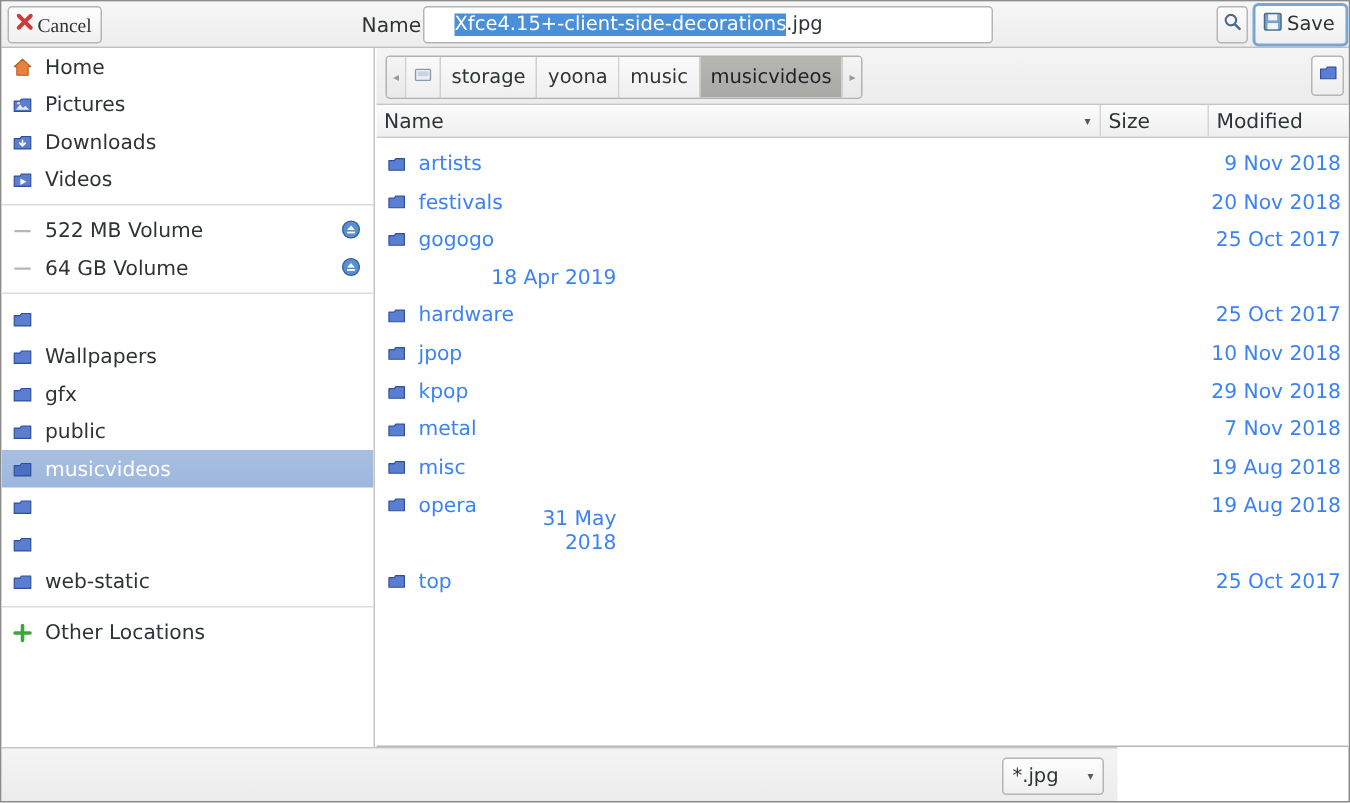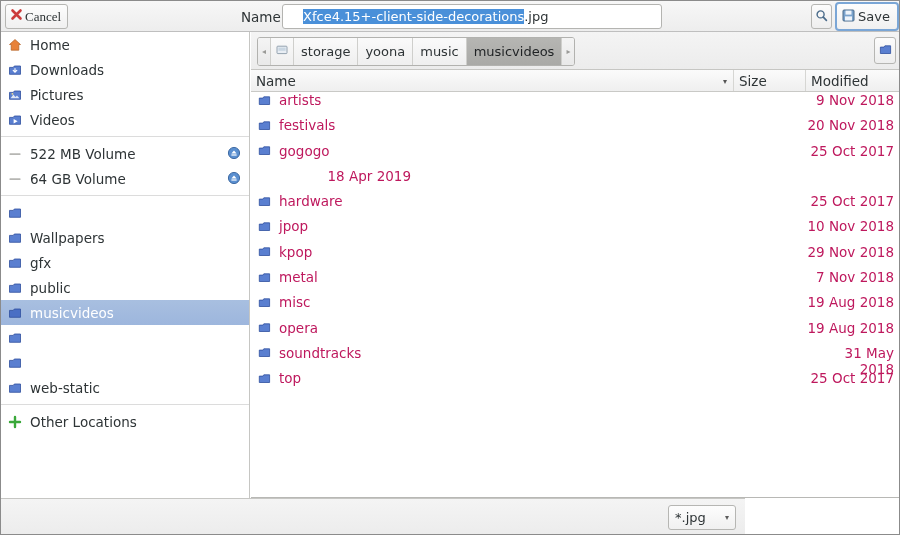--- a/index.html
+++ b/index.html
@@ -197,23 +197,23 @@
   .ch-size  { width: 72px; }
   .ch-mod   { width: 94px; border-right: none; }
   .sortarrow {
     position: absolute; right: 6px; top: 50%;
     transform: translateY(-50%);
     font-size: 8px; color: #555;
   }
   .frow {
     display: flex;
     height: 25.3px;
-    align-items: flex-start;
+    align-items: flex-end;
     font-size: 13.5px;
-    color: #be185d;
+    color: #3b82f6;
     box-sizing: border-box;
   }
   .fc-name {
     width: 483px;
     display: flex; align-items: center; gap: 7px;
     padding-left: 5px;
     box-sizing: border-box;
   }
   .fc-size { width: 72px; text-align: right; padding-right: 6px; box-sizing: border-box; }
   .fc-mod  { width: 94px; text-align: right; padding-right: 6px; box-sizing: border-box; }
@@ -290,35 +290,35 @@
       </svg>
     </span>
     <span>Home</span>
   </div>
 
 
   <div class="side-item">
     <span class="side-icon">
       <svg width="14" height="14" viewBox="0 0 14 14">
         <path d="M1.5 4.4 L5.3 4.4 L6.3 3 L12.5 3 L12.5 11.3 L1.5 11.3 Z" fill="#5a7fd0" stroke="#2f4f9e" stroke-width="0.8" stroke-linejoin="round"></path>
-        <path d="M7 5.6 L7 9 M5.2 7.4 L7 9.2 L8.8 7.4" stroke="#ffffff" stroke-width="1.1" fill="none" stroke-linecap="round"></path>
-      </svg>
-    </span>
-    <span>Downloads</span>
-  </div>
-
-  <div class="side-item">
-    <span class="side-icon">
-      <svg width="14" height="14" viewBox="0 0 14 14">
-        <path d="M1.5 4.4 L5.3 4.4 L6.3 3 L12.5 3 L12.5 11.3 L1.5 11.3 Z" fill="#5a7fd0" stroke="#2f4f9e" stroke-width="0.8" stroke-linejoin="round"></path>
         <path d="M2.6 10.2 L5.4 6.6 L7.4 9 L9 7.5 L11.4 10.2 Z" fill="#dfe8f6"></path>
         <circle cx="4.4" cy="5.8" r="0.9" fill="#f4e08a"></circle>
       </svg>
     </span>
     <span>Pictures</span>
+  </div>
+
+  <div class="side-item">
+    <span class="side-icon">
+      <svg width="14" height="14" viewBox="0 0 14 14">
+        <path d="M1.5 4.4 L5.3 4.4 L6.3 3 L12.5 3 L12.5 11.3 L1.5 11.3 Z" fill="#5a7fd0" stroke="#2f4f9e" stroke-width="0.8" stroke-linejoin="round"></path>
+        <path d="M7 5.6 L7 9 M5.2 7.4 L7 9.2 L8.8 7.4" stroke="#ffffff" stroke-width="1.1" fill="none" stroke-linecap="round"></path>
+      </svg>
+    </span>
+    <span>Downloads</span>
   </div>
 
   <div class="side-item">
     <span class="side-icon">
       <svg width="14" height="14" viewBox="0 0 14 14">
         <path d="M1.5 4.4 L5.3 4.4 L6.3 3 L12.5 3 L12.5 11.3 L1.5 11.3 Z" fill="#5a7fd0" stroke="#2f4f9e" stroke-width="0.8" stroke-linejoin="round"></path>
         <path d="M5.6 6 L9.6 8.2 L5.6 10.4 Z" fill="#ffffff"></path>
       </svg>
     </span>
     <span>Videos</span>
@@ -604,28 +604,20 @@
               <path d="M1.3 4.1 L4.9 4.1 L5.8 2.8 L11.6 2.8 L11.6 10.5 L1.3 10.5 Z" fill="#5a7fd0" stroke="#2f4f9e" stroke-width="0.8" stroke-linejoin="round"></path>
             </svg>
         </span>
         <span>opera</span>
       </div>
       <div class="fc-size"></div>
       <div class="fc-mod">19 Aug 2018</div>
     </div>
 
     <div class="frow">
-      <div class="fc-name">
-        <span class="side-icon">
-          <svg width="13" height="13" viewBox="0 0 13 13">
-              <path d="M1.3 4.1 L4.9 4.1 L5.8 2.8 L11.6 2.8 L11.6 10.5 L1.3 10.5 Z" fill="#5a7fd0" stroke="#2f4f9e" stroke-width="0.8" stroke-linejoin="round"></path>
-            </svg>
-        </span>
-        <span>soundtracks</span>
-      </div>
       <div class="fc-size"></div>
       <div class="fc-mod">31 May 2018</div>
     </div>
 
     <div class="frow">
       <div class="fc-name">
         <span class="side-icon">
           <svg width="13" height="13" viewBox="0 0 13 13">
               <path d="M1.3 4.1 L4.9 4.1 L5.8 2.8 L11.6 2.8 L11.6 10.5 L1.3 10.5 Z" fill="#5a7fd0" stroke="#2f4f9e" stroke-width="0.8" stroke-linejoin="round"></path>
             </svg>

